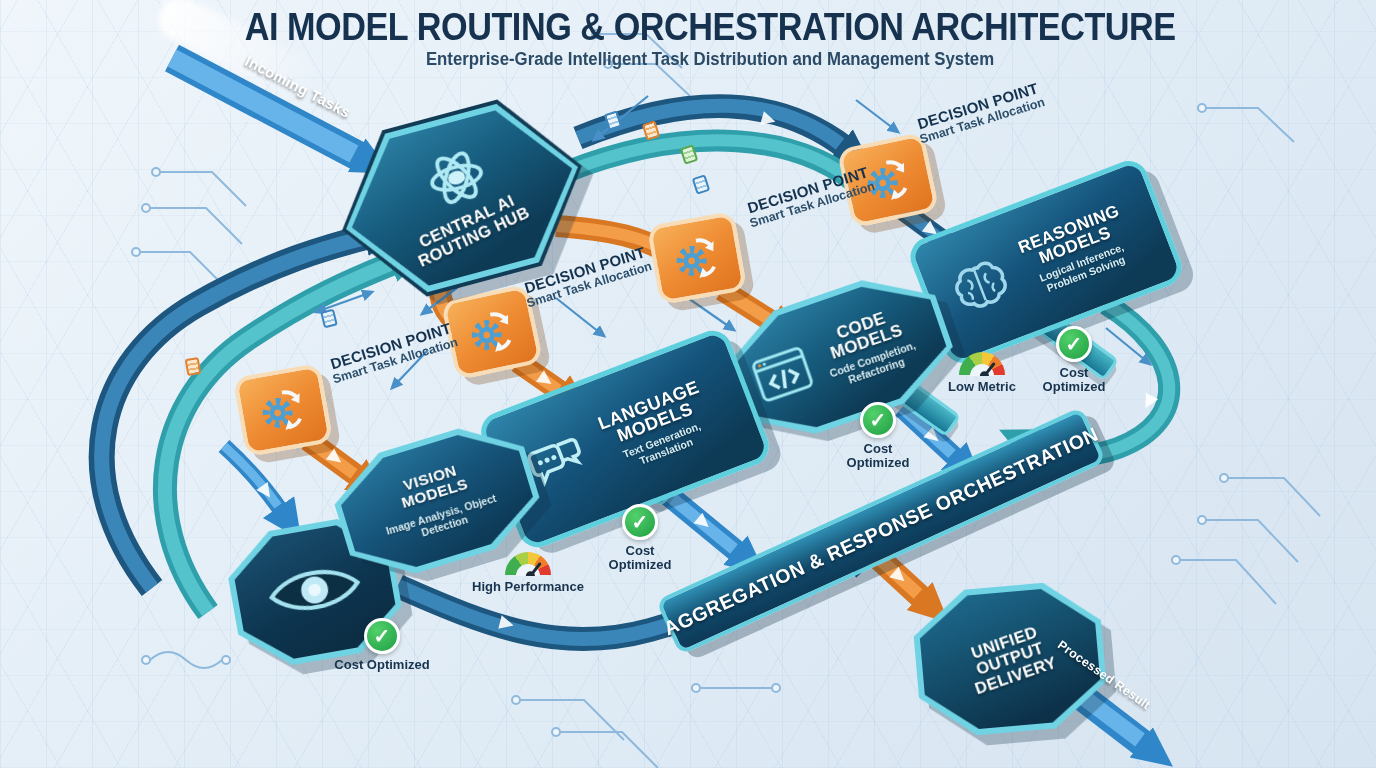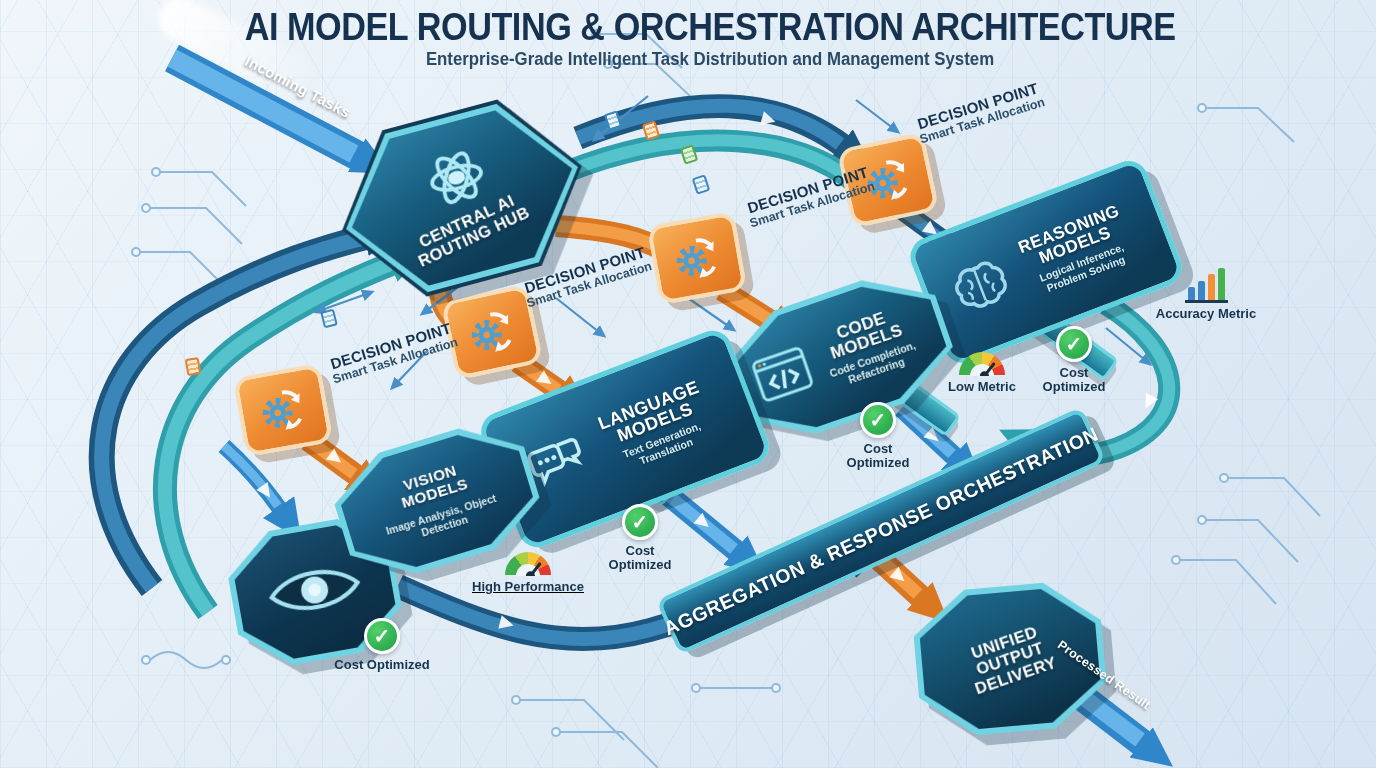--- a/index.html
+++ b/index.html
@@ -420,48 +420,39 @@
   </div>
 
   <div class="abs shadow" style="left:916px;top:586px;width:188px;height:146px;transform:rotate(-5deg);z-index:17;">
     <div class="oct ring">
         <div class="oct face" style="background:linear-gradient(160deg,#1f6d92 0%,#15516f 40%,#0c3149 85%);">
       <div class="node-name" style="font-size:16.5px;width:110px;transform:rotate(-14deg);">UNIFIED OUTPUT DELIVERY</div>
     </div>
       </div>
   </div>
 
-  <div class="abs badge" style="left:1148px;top:266px;width:116px;">
-    <div class="bars">
-        <i></i>
-        <i></i>
-        <i></i>
-        <i></i>
-      </div>
-    <div class="badge-label">Accuracy Metric</div>
-  </div>
   <div class="abs badge" style="left:1028px;top:326px;width:92px;">
     <div class="check"></div>
     <div class="badge-label">Cost Optimized</div>
   </div>
   <div class="abs badge" style="left:936px;top:352px;width:92px;">
     <div class="gauge">
         <span class="needle"></span>
       </div>
     <div class="badge-label">Low Metric</div>
   </div>
   <div class="abs badge" style="left:832px;top:402px;width:92px;">
     <div class="check"></div>
     <div class="badge-label">Cost Optimized</div>
   </div>
   <div class="abs badge" style="left:594px;top:504px;width:92px;">
     <div class="check"></div>
     <div class="badge-label">Cost Optimized</div>
   </div>
-  <div class="abs badge" style="left:468px;top:552px;width:120px;text-decoration:underline;">
+  <div class="abs badge" style="left:468px;top:552px;width:120px;">
     <div class="gauge">
         <span class="needle"></span>
       </div>
     <div class="badge-label">High Performance</div>
   </div>
   <div class="abs badge" style="left:334px;top:618px;width:96px;">
     <div class="check"></div>
     <div class="badge-label">Cost Optimized</div>
   </div>
 

